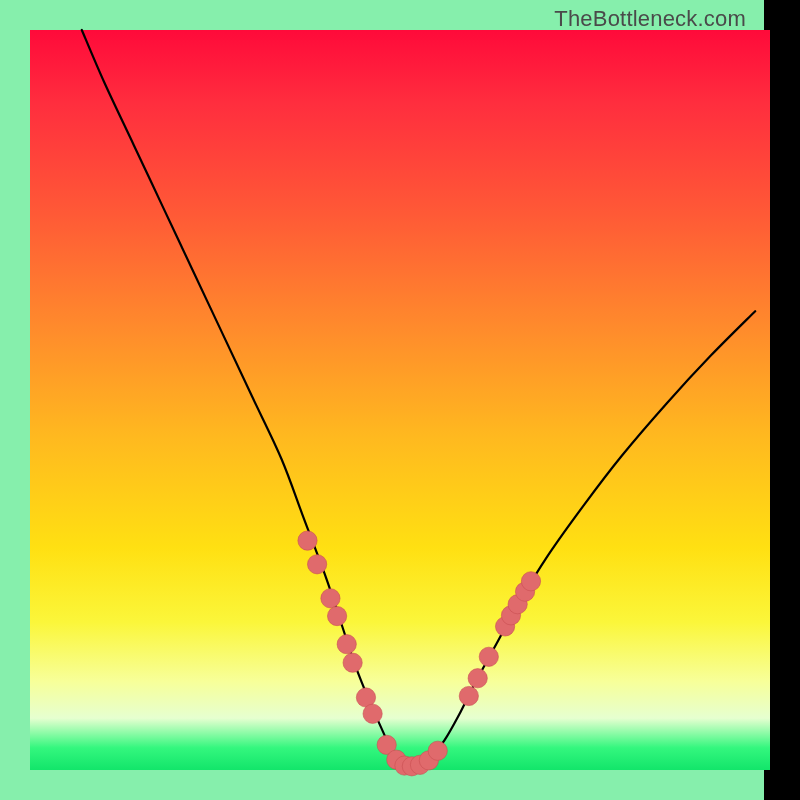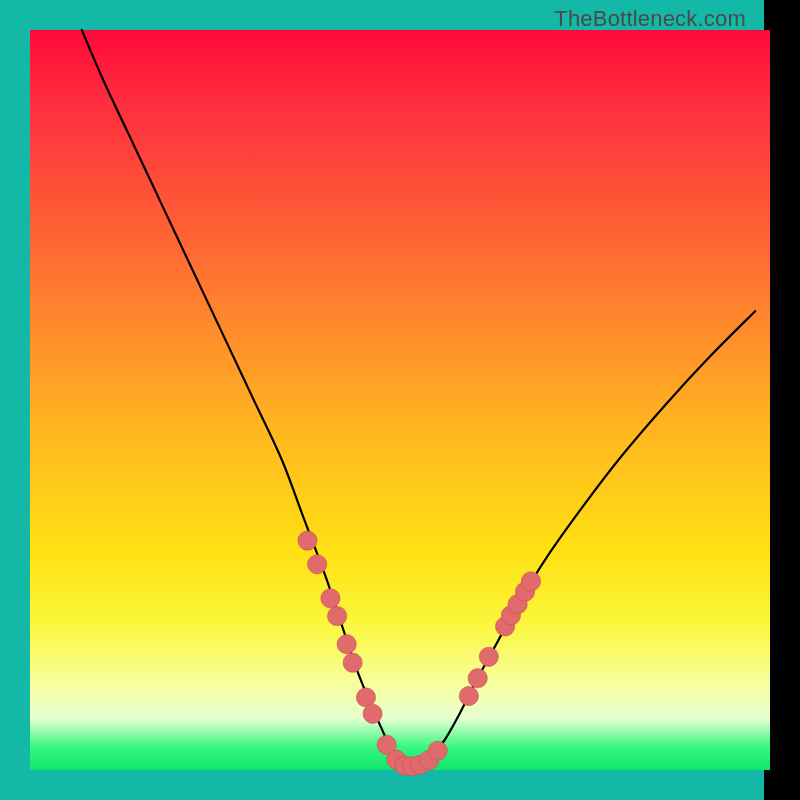--- a/index.html
+++ b/index.html
@@ -8,21 +8,21 @@
     width: 800px;
     height: 800px;
     background: #000;
     overflow: hidden;
     font-family: Arial, Helvetica, sans-serif;
   }
   .stage {
     position: relative;
     width: 764px;
     height: 800px;
-    background: #14b8a6;
+    background: #86efac;
   }
   .plot-area {
     position: absolute;
     left: 30px;
     top: 30px;
     width: 740px;
     height: 740px;
     
     background: linear-gradient(
       to bottom,

